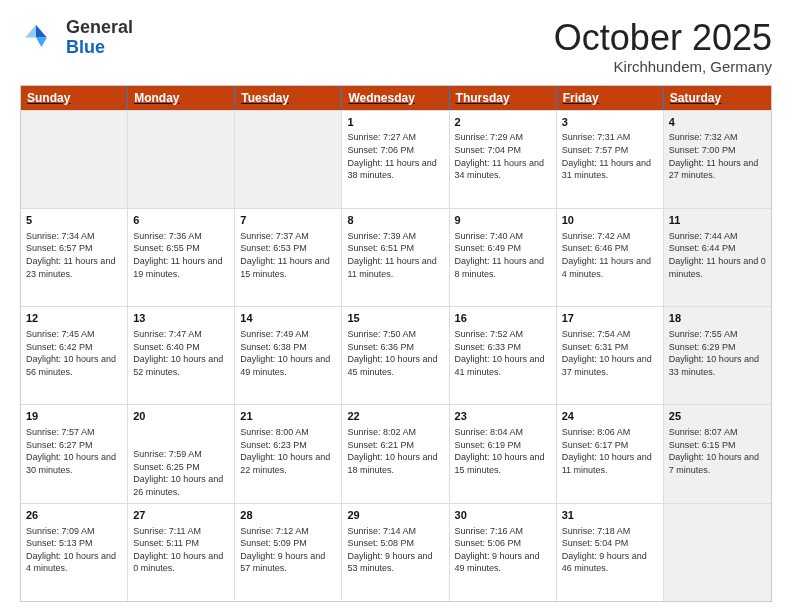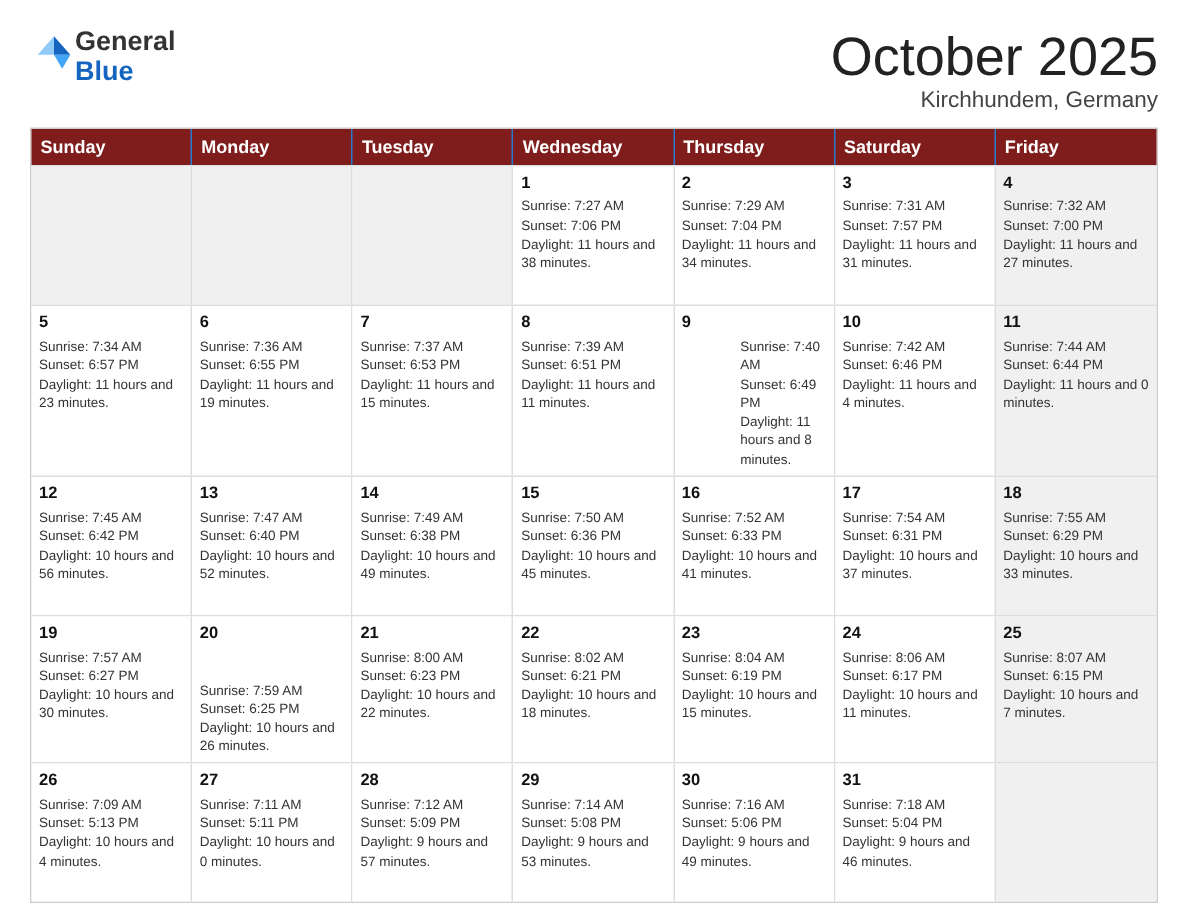--- a/index.html
+++ b/index.html
@@ -19,21 +19,21 @@
     }
     .header {
       display: flex;
       justify-content: space-between;
       align-items: flex-start;
       margin-bottom: 10px;
     }
     .logo {
       display: flex;
       align-items: center;
-      gap: 0;
+      gap: 16px;
     }
     .logo-text {
       font-size: 18px;
       font-weight: bold;
       line-height: 1.1;
     }
     .logo-general { color: #333; }
     .logo-blue { color: #1565c0; }
     .logo-icon {
       width: 28px;
@@ -55,21 +55,22 @@
     }
     .calendar {
       flex: 1;
       display: flex;
       flex-direction: column;
       border: 1px solid #ccc;
     }
     .cal-header-row {
       display: grid;
       grid-template-columns: repeat(7, 1fr);
-      background: #7f1d1d;
+      background: #c2410c;
+      text-decoration: underline;
     }
     .cal-header-cell {
       color: #fff;
       font-size: 12px;
       font-weight: bold;
       padding: 5px 6px;
       border-right: 1px solid #2979d0;
       text-align: left;
     }
     .cal-header-cell:last-child { border-right: none; }
@@ -134,22 +135,22 @@
     </div>
   </div>
 
   <div class="calendar">
     <div class="cal-header-row" id="cal-header">
         <div class="cal-header-cell">Sunday</div>
         <div class="cal-header-cell">Monday</div>
         <div class="cal-header-cell">Tuesday</div>
         <div class="cal-header-cell">Wednesday</div>
         <div class="cal-header-cell">Thursday</div>
+        <div class="cal-header-cell">Friday</div>
         <div class="cal-header-cell">Saturday</div>
-        <div class="cal-header-cell">Friday</div>
       </div>
     <div class="cal-body" id="cal-body">
         <div class="cal-row">
           <div class="cal-cell shaded empty"></div>
           <div class="cal-cell shaded empty"></div>
           <div class="cal-cell shaded empty"></div>
           <div class="cal-cell">
             <div class="day-num">1</div>
             <div class="cell-info" style="white-space: pre-line;">Sunrise: 7:27 AM
 Sunset: 7:06 PM
@@ -194,21 +195,21 @@
 Daylight: 11 hours and 15 minutes.</div>
           </div>
           <div class="cal-cell">
             <div class="day-num">8</div>
             <div class="cell-info" style="white-space: pre-line;">Sunrise: 7:39 AM
 Sunset: 6:51 PM
 Daylight: 11 hours and 11 minutes.</div>
           </div>
           <div class="cal-cell">
             <div class="day-num">9</div>
-            <div class="cell-info" style="white-space: pre-line; margin-left: 39px;">Sunrise: 7:40 AM
+            <div class="cell-info" style="white-space: pre-line;">Sunrise: 7:40 AM
 Sunset: 6:49 PM
 Daylight: 11 hours and 8 minutes.</div>
           </div>
           <div class="cal-cell">
             <div class="day-num">10</div>
             <div class="cell-info" style="white-space: pre-line;">Sunrise: 7:42 AM
 Sunset: 6:46 PM
 Daylight: 11 hours and 4 minutes.</div>
           </div>
           <div class="cal-cell shaded">

